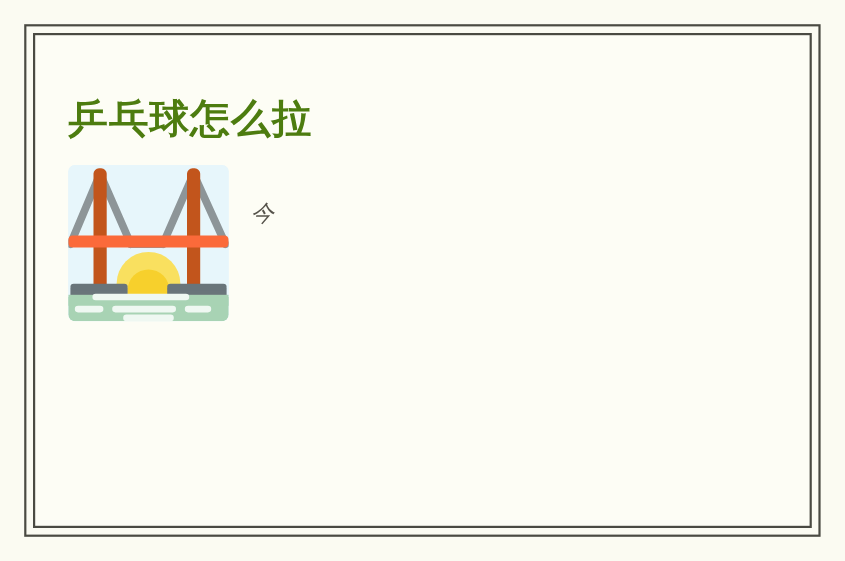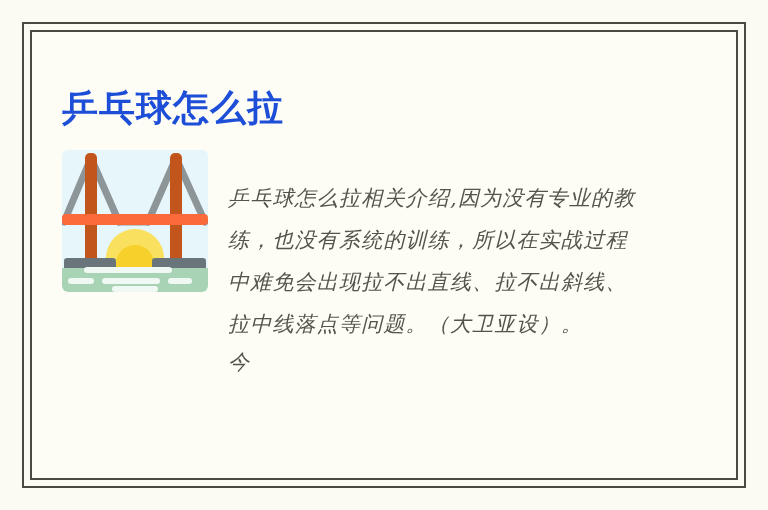--- a/index.html
+++ b/index.html
@@ -51,21 +51,21 @@
     height: 450px;
     box-sizing: border-box;
   }
 
   .page-title {
     position: absolute;
     left: 32px;
     top: 30px;
     font-size: 36px;
     line-height: 48px;
-    color: #1d4ed8;
+    color: #4d7c0f;
     font-family: Liberation Serif, serif;
     letter-spacing: 1px;
     white-space: nowrap;
   }
 
   
   .thumb {
     position: absolute;
     left: 32px;
     top: 120px;
@@ -142,18 +142,17 @@
           <rect x="22" y="117" width="88" height="6" rx="3"></rect>
           <rect x="6" y="128" width="26" height="6" rx="3"></rect>
           <rect x="40" y="128" width="58" height="6" rx="3"></rect>
           <rect x="106" y="128" width="24" height="6" rx="3"></rect>
           <rect x="50" y="136" width="46" height="6" rx="3"></rect>
         </g>
       </svg>
     </div>
 
     <p class="article-body">
-      <span>乒乓球怎么拉相关介绍,因为没有专业的教练，也没有系统的训练，所以在实战过程中难免会出现拉不出直线、拉不出斜线、拉中线落点等问题。（大卫亚设）。</span>
       <span class="tail">今</span>
     </p>
 
   </div>
 </div>
 
 </body></html>

